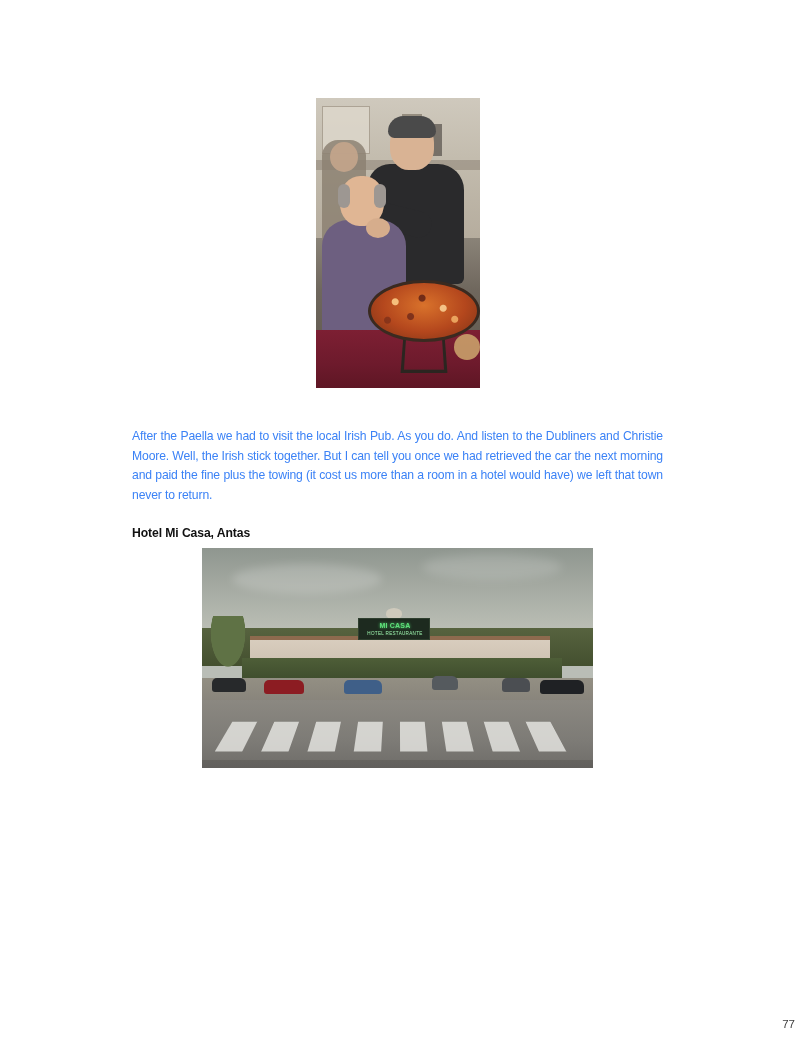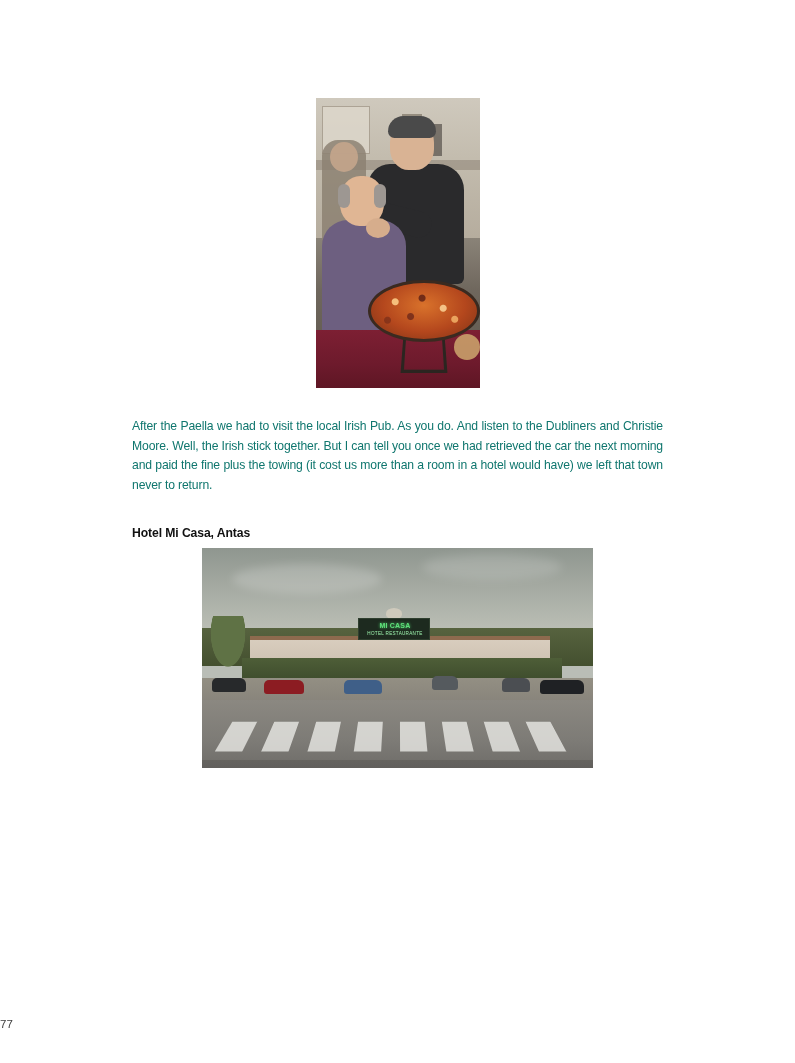--- a/index.html
+++ b/index.html
@@ -176,26 +176,26 @@
     left: 138px; top: 236px; width: 26px; height: 26px;
     background: #c9a06a;
     border-radius: 50%;
     opacity: .9;
   }
 
   
   .body-text {
     position: absolute;
     left: 132px;
-    top: 405px;
+    top: 415px;
     width: 531px;
     font-size: 12.2px;
     line-height: 19.5px;
     text-align: justify;
-    color: #0f766e;
+    color: #3b82f6;
     letter-spacing: -0.15px;
   }
 
   .sub-heading {
     position: absolute;
     left: 132px;
     top: 516px;
     font-size: 12.2px;
     font-weight: bold;
     color: #111;
@@ -326,21 +326,21 @@
     left: 0; top: 212px; width: 391px; height: 8px;
     background: rgba(0,0,0,.12);
   }
 
   
   .page-number {
     position: absolute;
     left: 0;
     top: 1018px;
     width: 795px;
-    text-align: left;
+    text-align: right;
     font-size: 11.5px;
     color: #3d3d3d;
   }
 </style>
 </head>
 <body>
 
 <div class="page">
 
   <div class="photo-paella">

